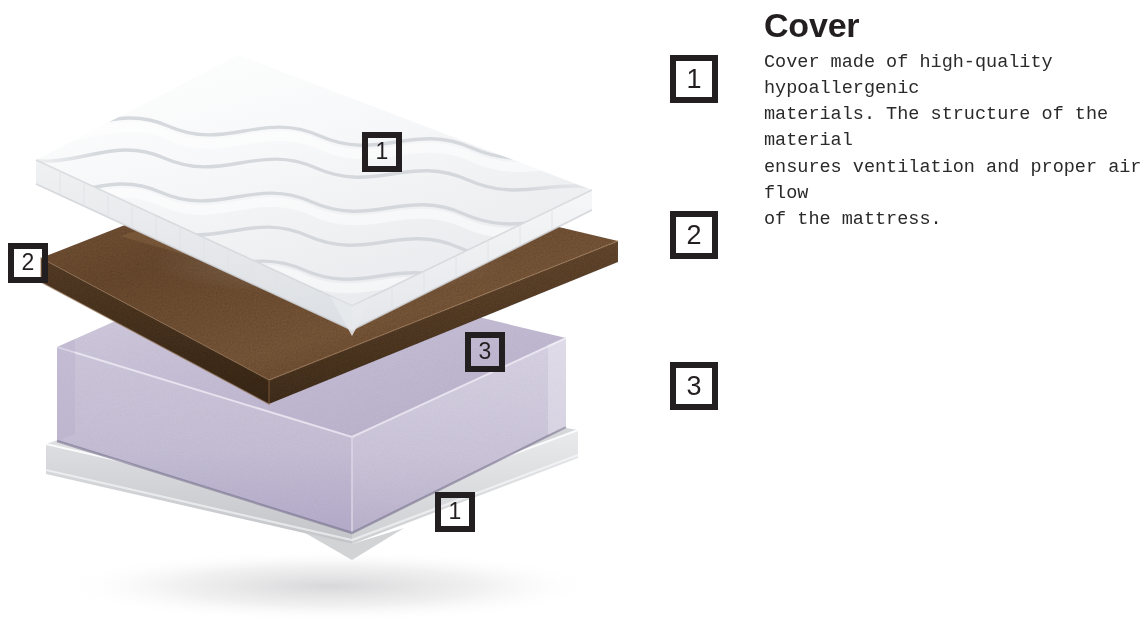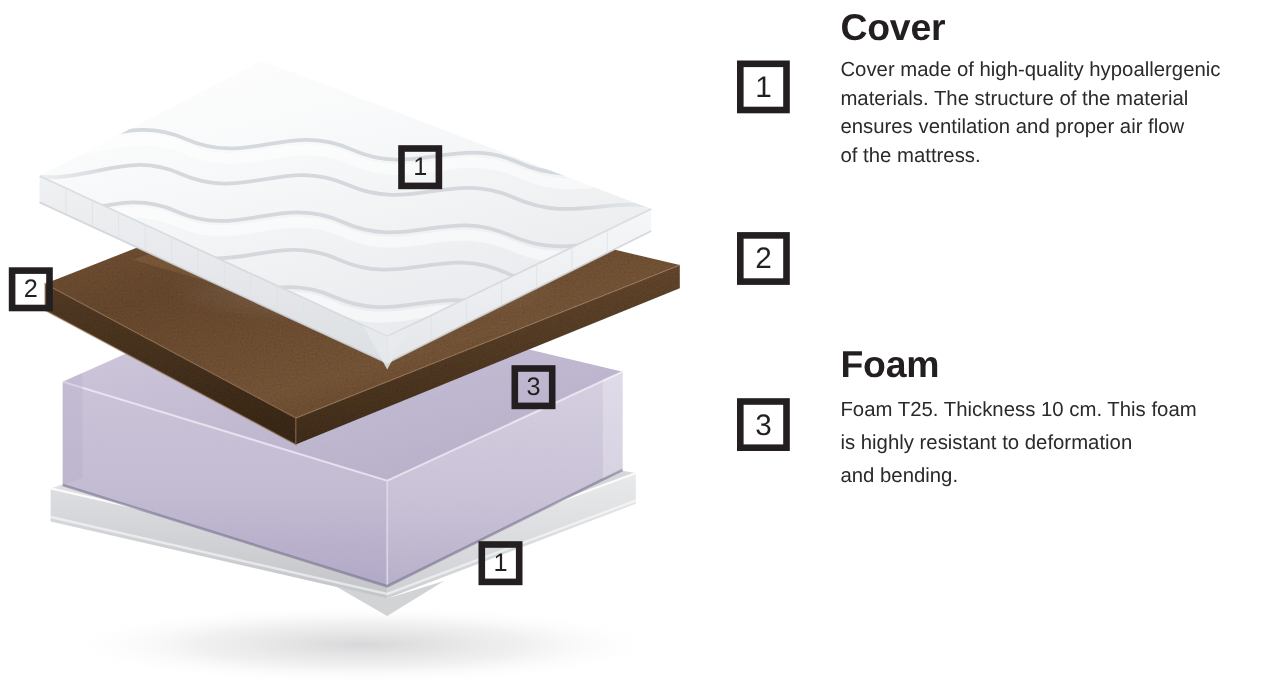--- a/index.html
+++ b/index.html
@@ -61,20 +61,21 @@
     letter-spacing:-0.2px;
     line-height:1.05;
     margin:0 0 6px 0;
     white-space:nowrap;
   }
   .entry-desc{
     font-size:18.5px;color:#2a2a2a;
     line-height:1.42;
     margin:0;
     white-space:pre-line;
+    font-family:Liberation Mono, monospace;
   }
   #entry-3 .entry-desc{line-height:1.62;}
 </style>
 </head>
 <body>
 
 <div id="root">
 
   <div id="illustration">
 
@@ -333,22 +334,16 @@
         <span>2</span>
       </div>
       <div class="entry-body">
       </div>
     </div>
 
     <div class="entry" id="entry-3">
       <div class="entry-num">
         <span>3</span>
       </div>
-      <div class="entry-body">
-        <h2 class="entry-title">Foam</h2>
-        <p class="entry-desc">Foam T25. Thickness 10 cm. This foam
- is highly resistant to deformation
- and bending.</p>
-      </div>
     </div>
 
   </div>
 </div>
 
 </body></html>

